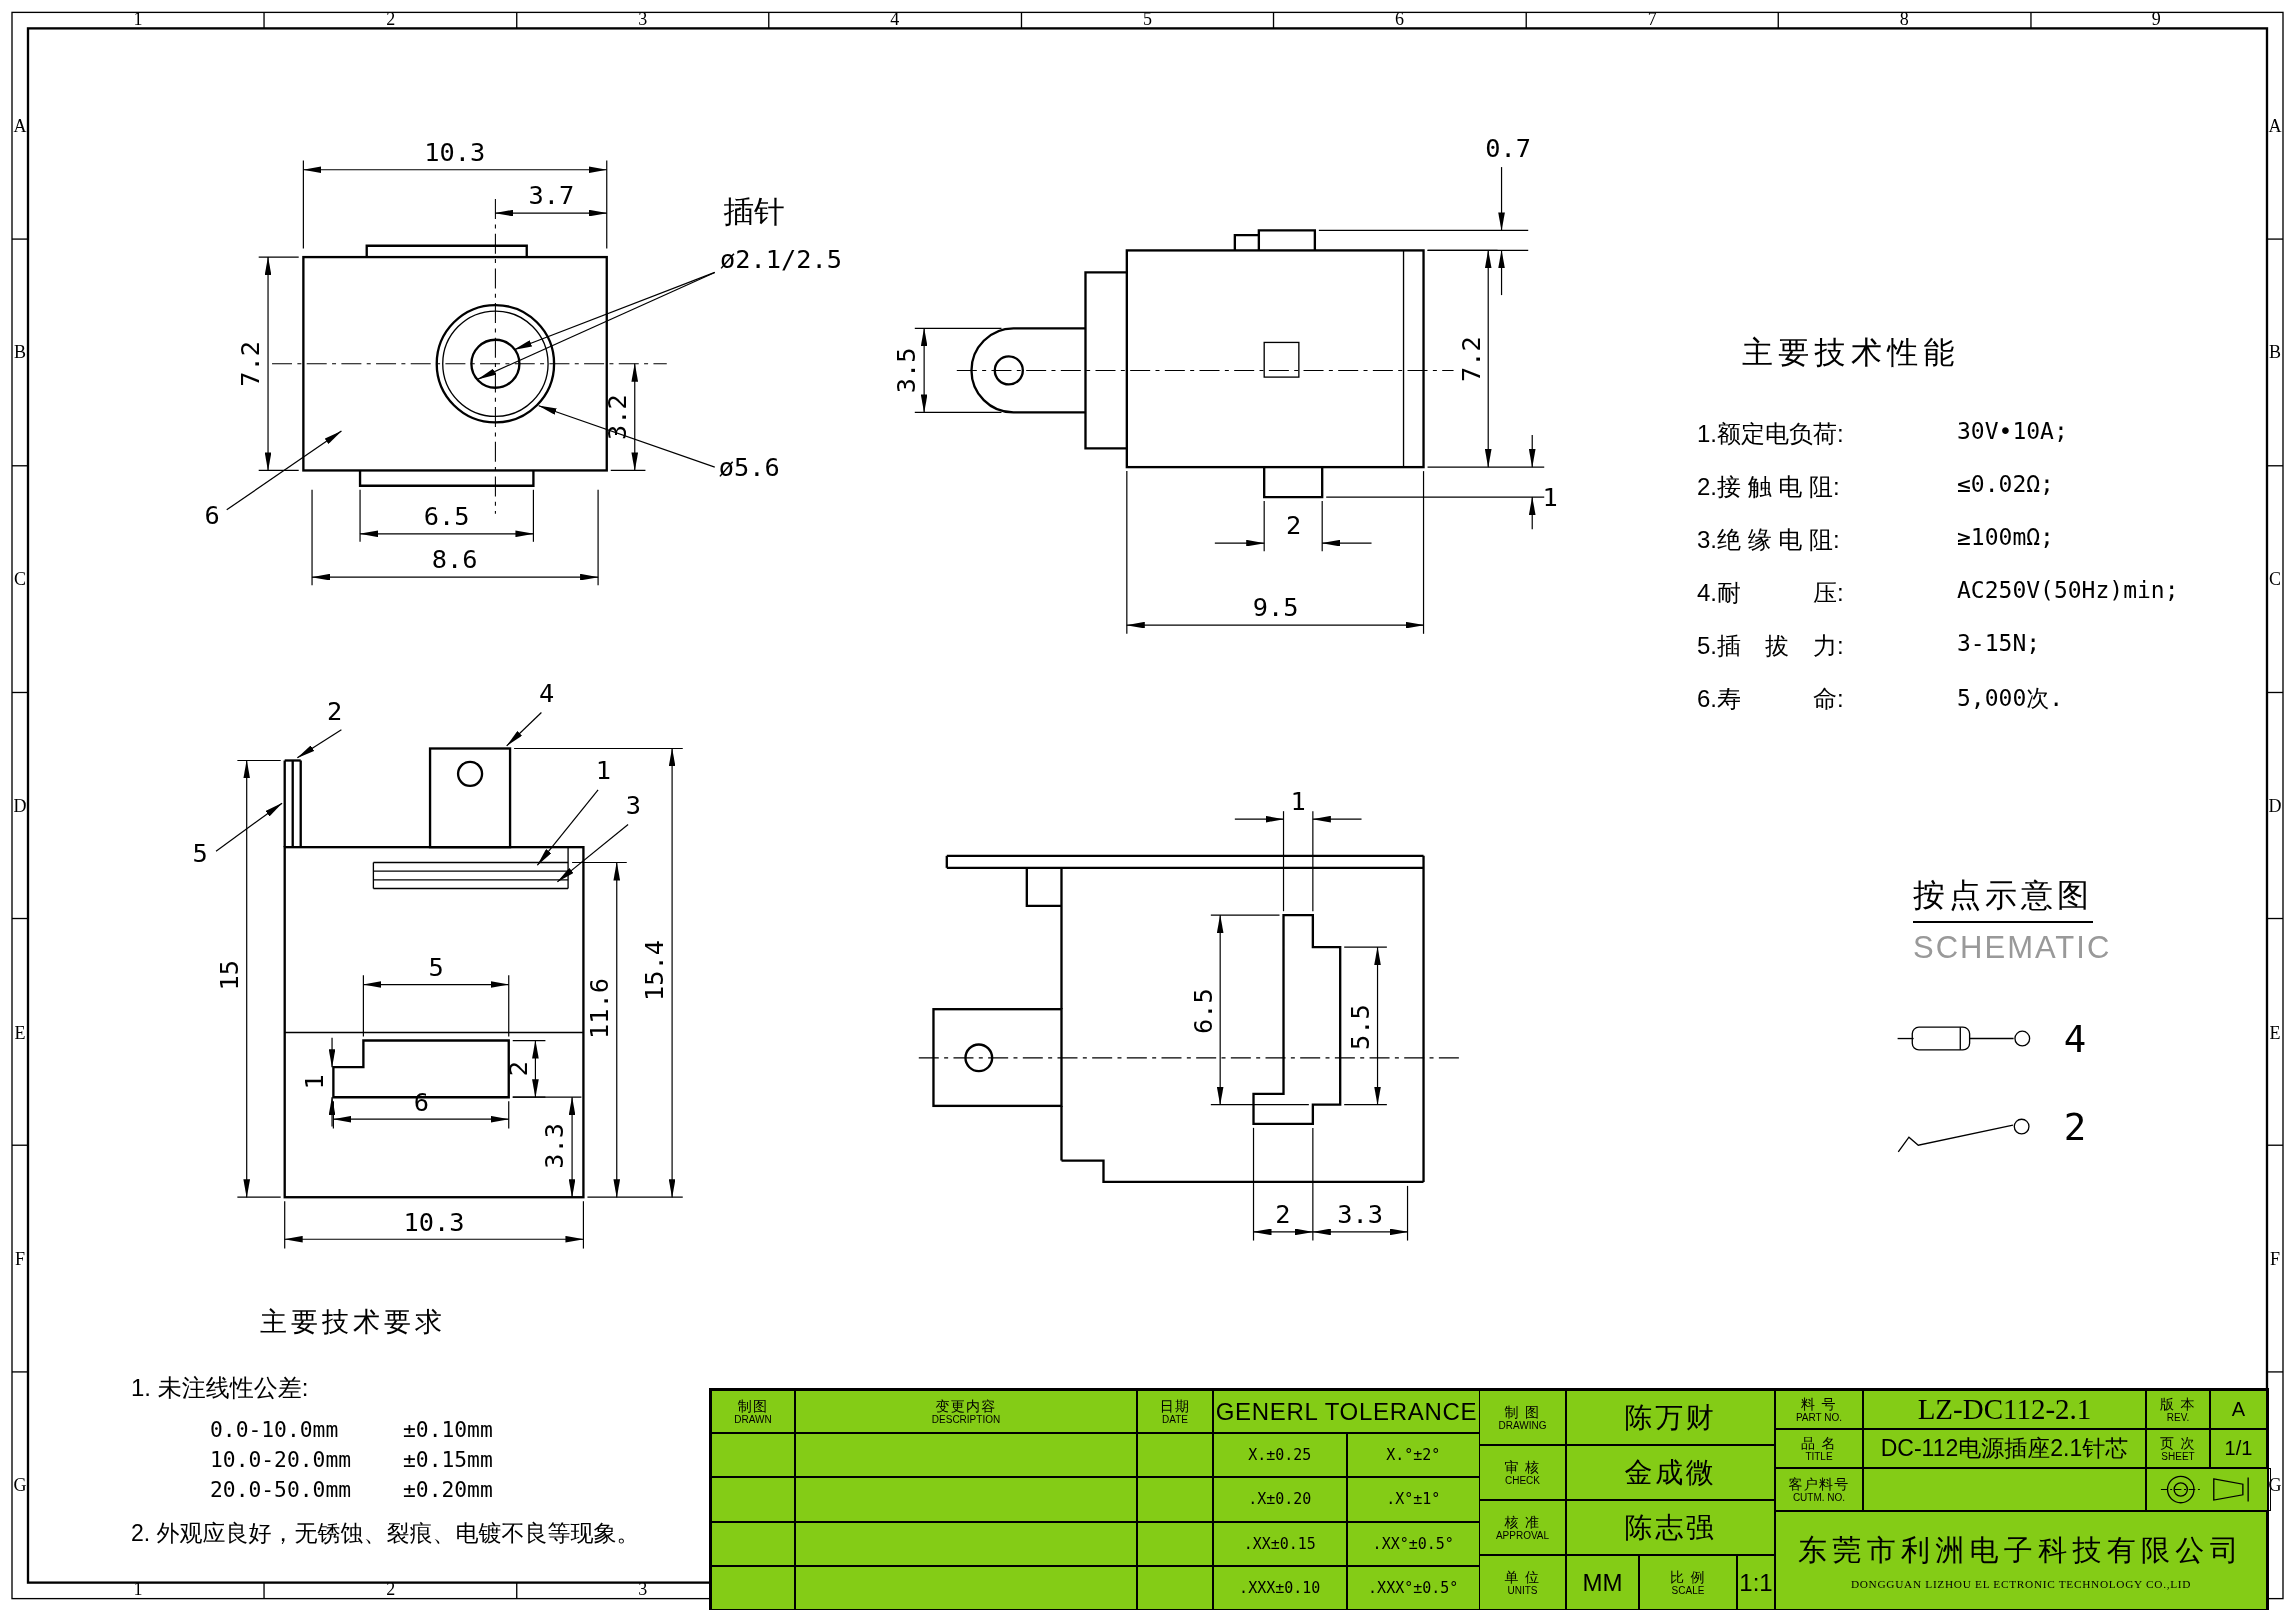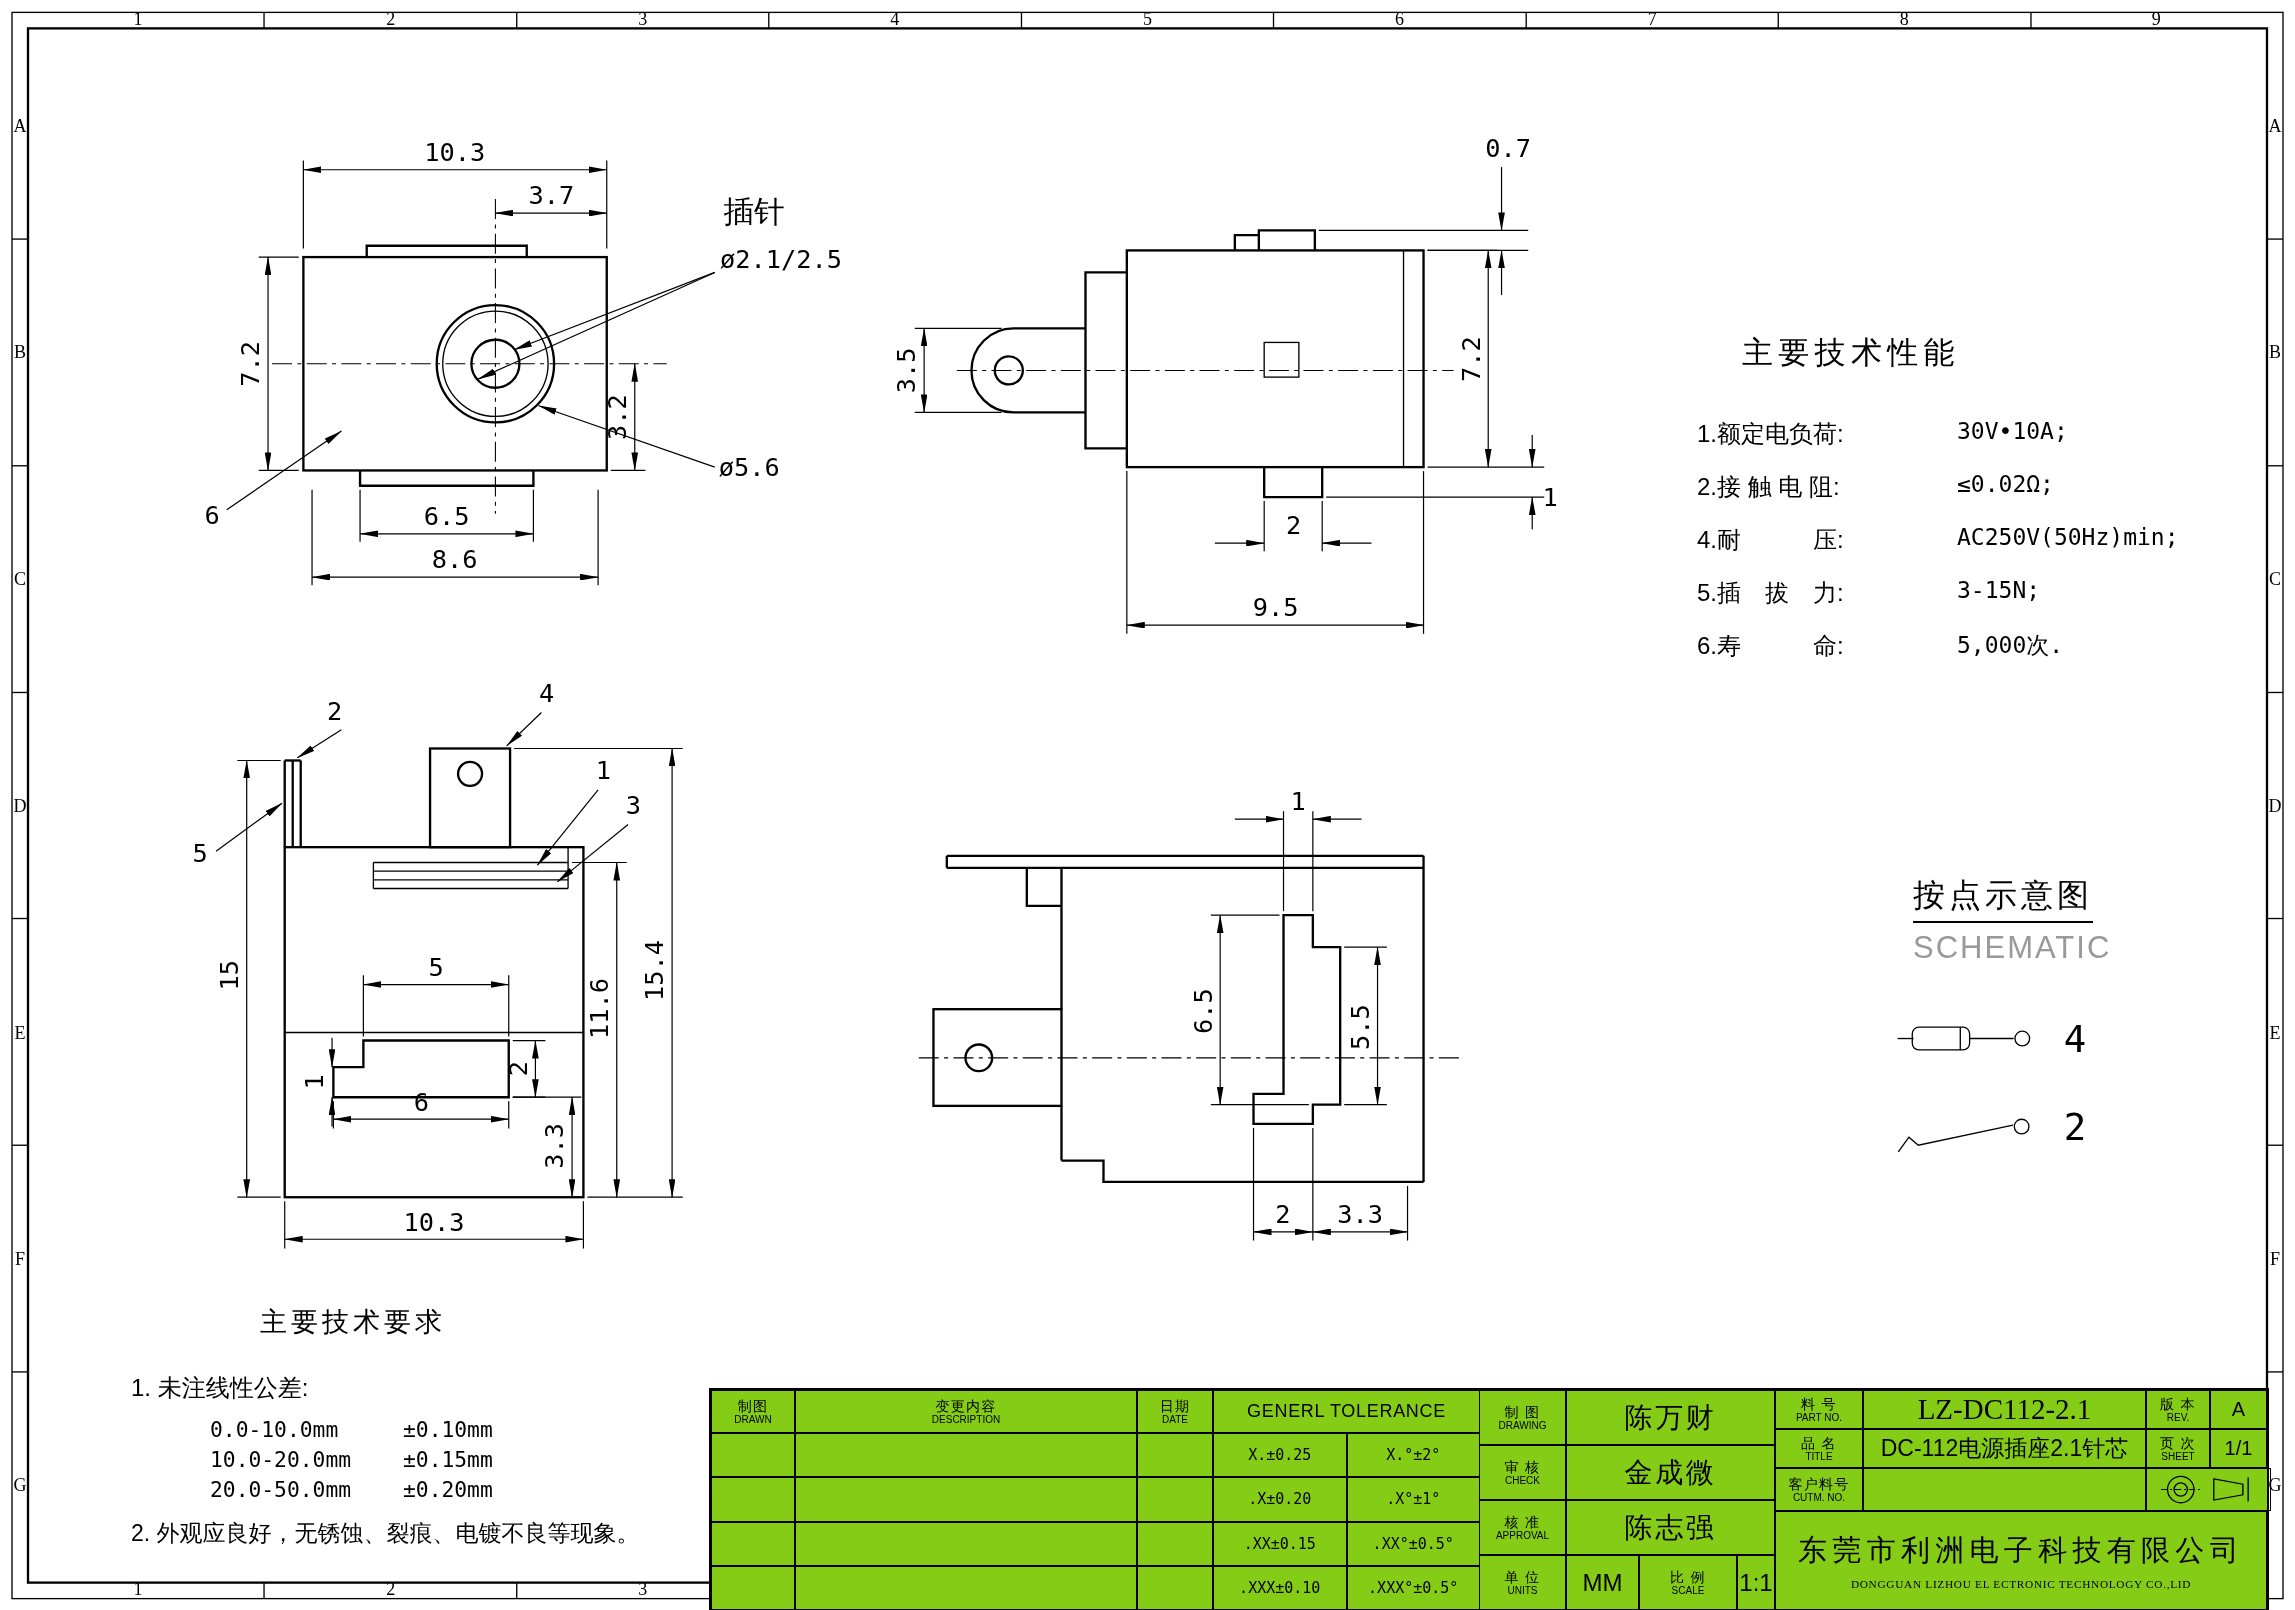--- a/index.html
+++ b/index.html
@@ -43,21 +43,21 @@
   
   .tb { position:absolute; left:709px; top:1388px; width:1560px; height:224px; border:2.7px solid #000; background:#84cc16; }
   .tb-sec { position:absolute; top:0; bottom:0; }
   .cell { border:1.3px solid #000; display:flex; align-items:center; justify-content:center;
           text-align:center; overflow:hidden; font-size:18.7px; }
   .lab { flex-direction:column; line-height:1.15; }
   .lab .cn { font-size:14px; letter-spacing:1.3px; }
   .lab .en { font-size:10px; }
   .secA { left:0; width:502px; display:grid; grid-template-columns:84px 1fr 76px; grid-template-rows:43px repeat(4,1fr); }
   .secB { left:502px; width:267px; display:grid; grid-template-columns:1fr 1fr; grid-template-rows:43px repeat(4,1fr); }
-  .secB .span2 { grid-column:1 / span 2; font-size:18px; letter-spacing:0.7px; }
+  .secB .span2 { grid-column:1 / span 2; font-size:24px; letter-spacing:0.7px; }
   .tolv { font-family:"DejaVu Sans Mono", monospace; font-size:15px; }
   .secC { left:768px; width:296px; display:flex; flex-direction:column; }
   .crow { display:flex; flex:1; }
   .clab { width:87px; flex:none; }
   .cname { flex:1; font-size:28px; letter-spacing:2.7px; }
   .cval { font-size:24px; }
   .secD { left:1064px; right:0; display:flex; flex-direction:column; }
   .drow { display:flex; }
   .h58 { height:39px; flex:none; } .h64 { height:43px; flex:none; } .grow { flex:1; }
   .dlab { width:88px; flex:none; }
@@ -367,20 +367,21 @@
     <path class="t" d="M2847,1727 L2863,1705 L2877,1717 L3019,1687"></path>
     <circle class="t" cx="3032" cy="1689" r="11"></circle>
     <text class="pn" text-anchor="middle" x="3112" y="1709">2</text>
   </g>
 </svg>
 
 <div class="specs">
   <div class="specs-title">主要技术性能</div>
   <div class="spec-row"><span class="spec-label">1.额定电负荷:</span><span class="spec-value">30V•10A;</span></div>
   <div class="spec-row"><span class="spec-label">2.接 触 电 阻:</span><span class="spec-value">≤0.02Ω;</span></div>
+  <div class="spec-row"><span class="spec-label">3.绝 缘 电 阻:</span><span class="spec-value">≥100mΩ;</span></div>
   <div class="spec-row"><span class="spec-label">4.耐　　　压:</span><span class="spec-value">AC250V(50Hz)min;</span></div>
   <div class="spec-row"><span class="spec-label">5.插　拔　力:</span><span class="spec-value">3-15N;</span></div>
   <div class="spec-row"><span class="spec-label">6.寿　　　命:</span><span class="spec-value">5,000次.</span></div>
 </div>
 
 <div class="schem">
   <div><span class="schem-cn">按点示意图</span></div>
   <div class="schem-en">SCHEMATIC</div>
 </div>
 

